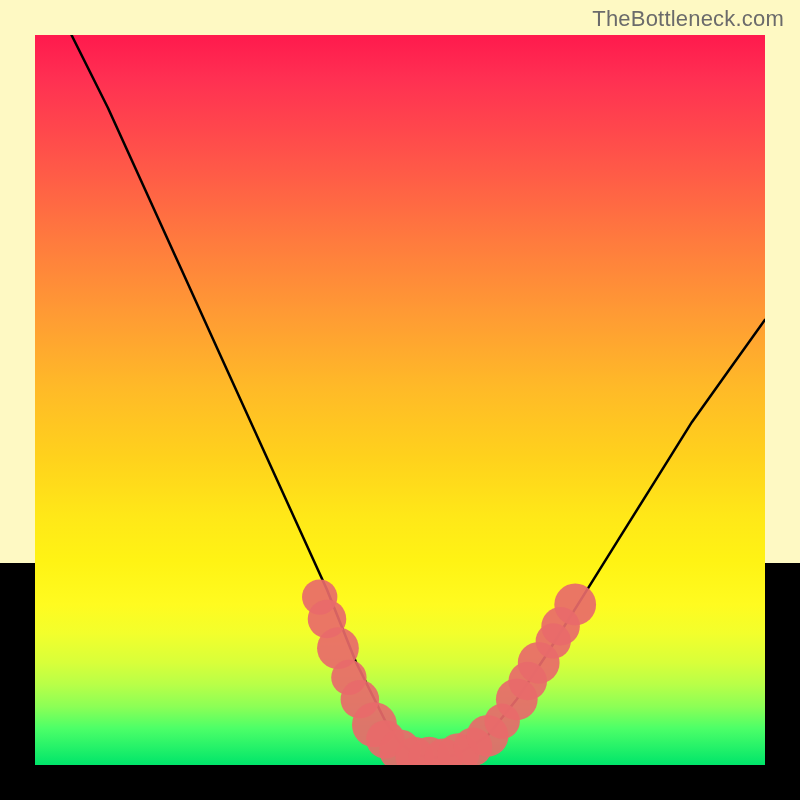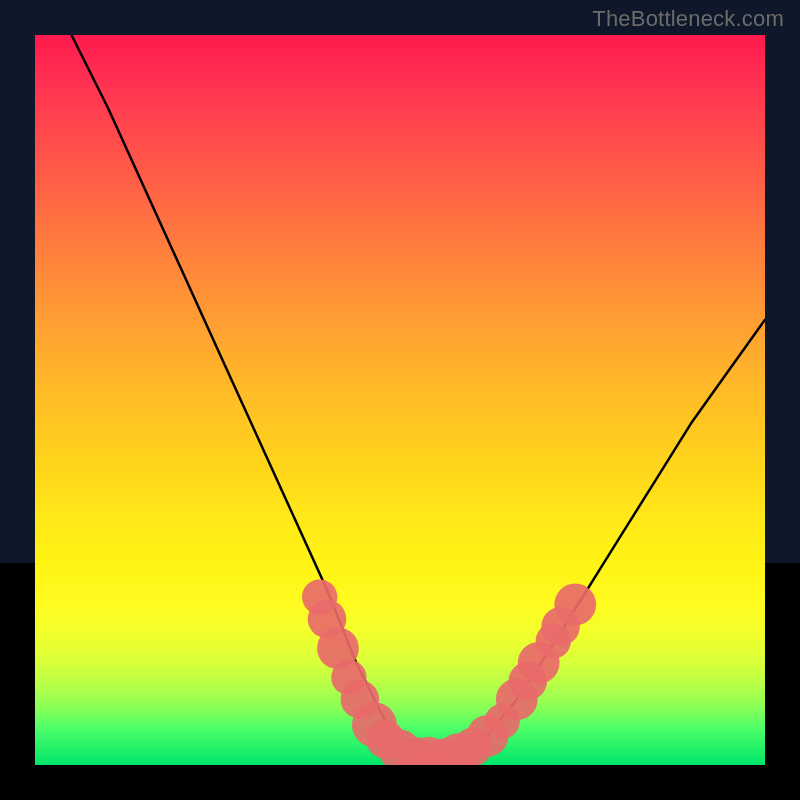--- a/index.html
+++ b/index.html
@@ -10,21 +10,21 @@
     background: #000;
     overflow: hidden;
     font-family: Arial, Helvetica, sans-serif;
   }
   .frame {
     position: absolute;
     left: 0;
     top: 0;
     width: 800px;
     height: 563px;
-    background: #0f172a;
+    background: #fef9c3;
   }
   .plot-area {
     position: absolute;
     left: 35px;
     top: 35px;
     width: 730px;
     height: 730px;
     background: linear-gradient(to bottom,
       #ff1a4d 0%,
       #ff3052 6%,

